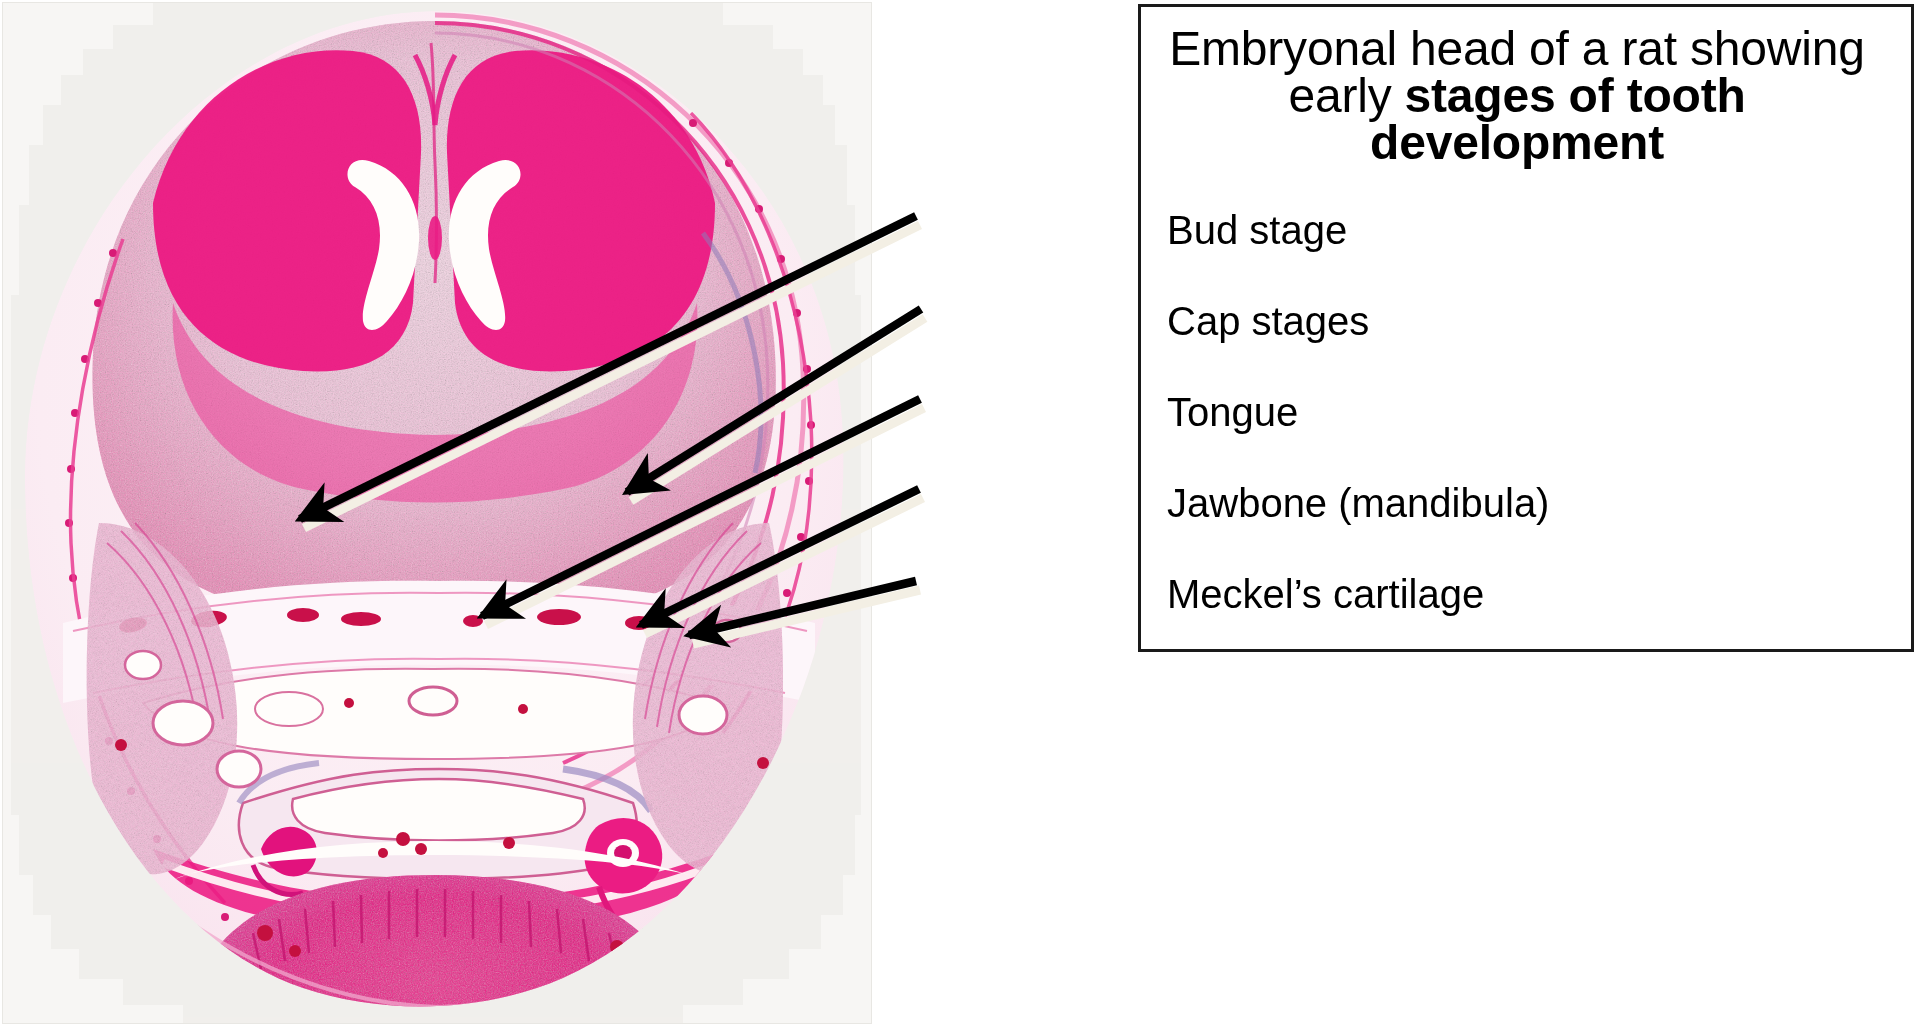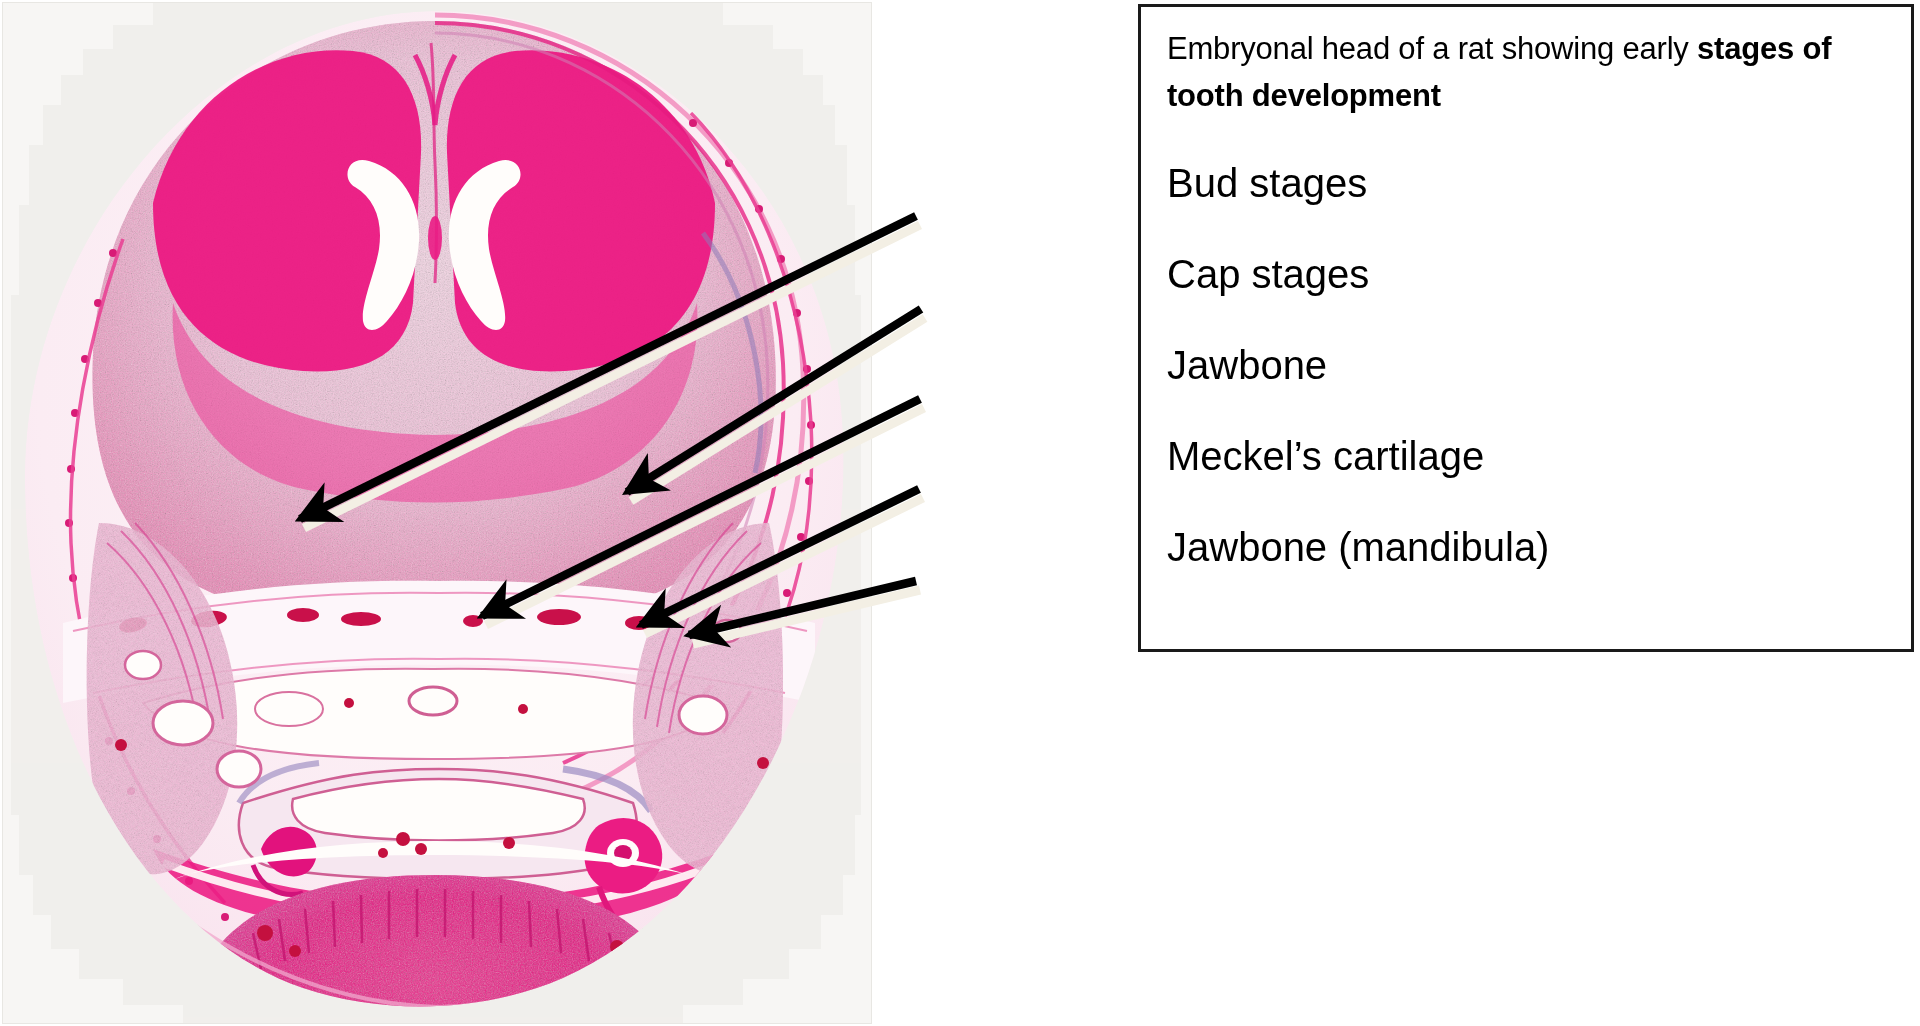--- a/index.html
+++ b/index.html
@@ -27,26 +27,27 @@
   .legend-box{
     position:absolute;
     left:1138px;top:4px;
     width:776px;height:648px;
     background:#ffffff;
     border:3px solid #1a1a1a;
     box-sizing:border-box;
     padding:18px 26px 10px 26px;
   }
   .legend-title{
-    font-size:31px;
+    font-size:48px;
     line-height:47px;
     color:#000000;
     letter-spacing:-0.2px;
     margin:0 0 16px 0;
     max-width:700px;
+    text-align:center;
   }
   .legend-title .b{font-weight:bold;}
   .legend-items{margin-top:42px;}
   .legend-item{
     font-size:40px;
     line-height:44px;
     color:#000000;
     height:91px;
   }
 
@@ -367,21 +368,21 @@
         <line x1="920" y1="590" x2="693" y2="644" stroke="#f3efe4" stroke-width="9" stroke-linecap="butt"></line>
         <line x1="916" y1="581" x2="689" y2="635" stroke="#000000" stroke-width="8.5" marker-end="url(#ahead)"></line>
       </g>
   </svg>
 
   <div class="legend-box">
     <div class="legend-title">
       <span>Embryonal head of a rat showing early </span><span class="b">stages of tooth development</span>
     </div>
     <div class="legend-items">
-      <div class="legend-item">Bud stages</div>
+      <div class="legend-item">Bud stage</div>
       <div class="legend-item">Cap stages</div>
-      <div class="legend-item">Jawbone</div>
+      <div class="legend-item">Tongue</div>
+      <div class="legend-item">Jawbone (mandibula)</div>
       <div class="legend-item">Meckel’s cartilage</div>
-      <div class="legend-item">Jawbone (mandibula)</div>
     </div>
   </div>
 
 </div>
 
 </body></html>

